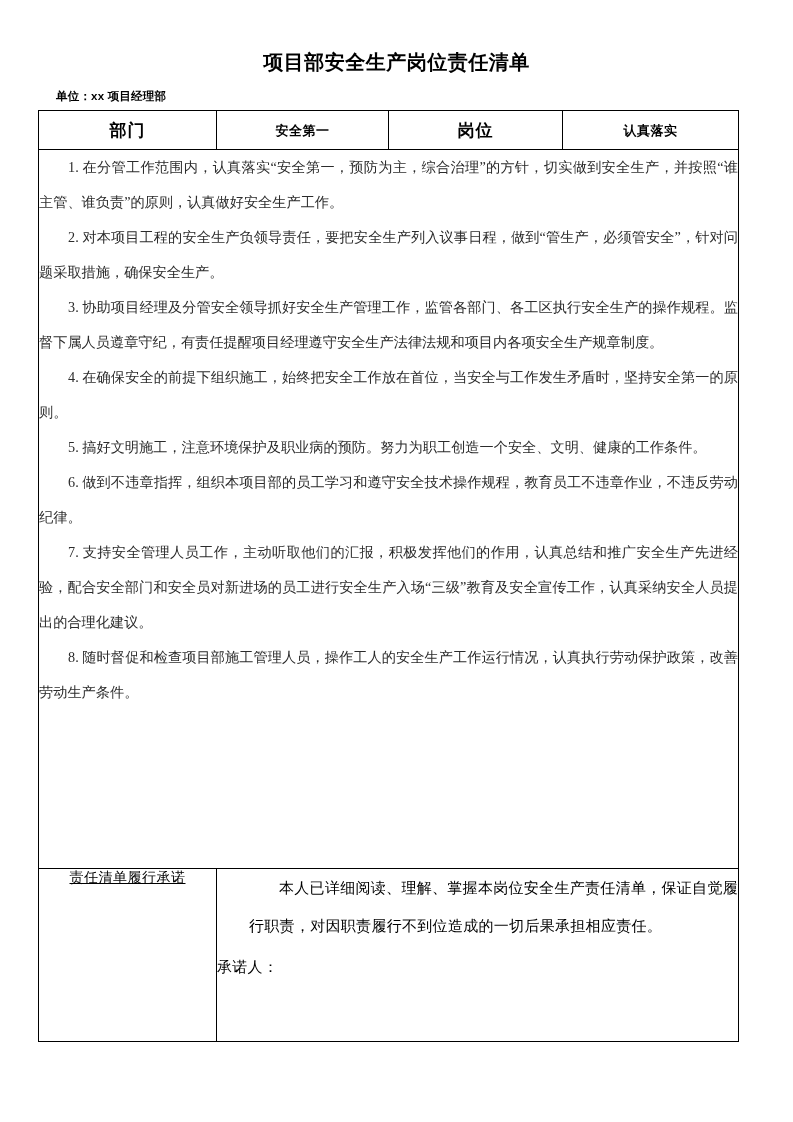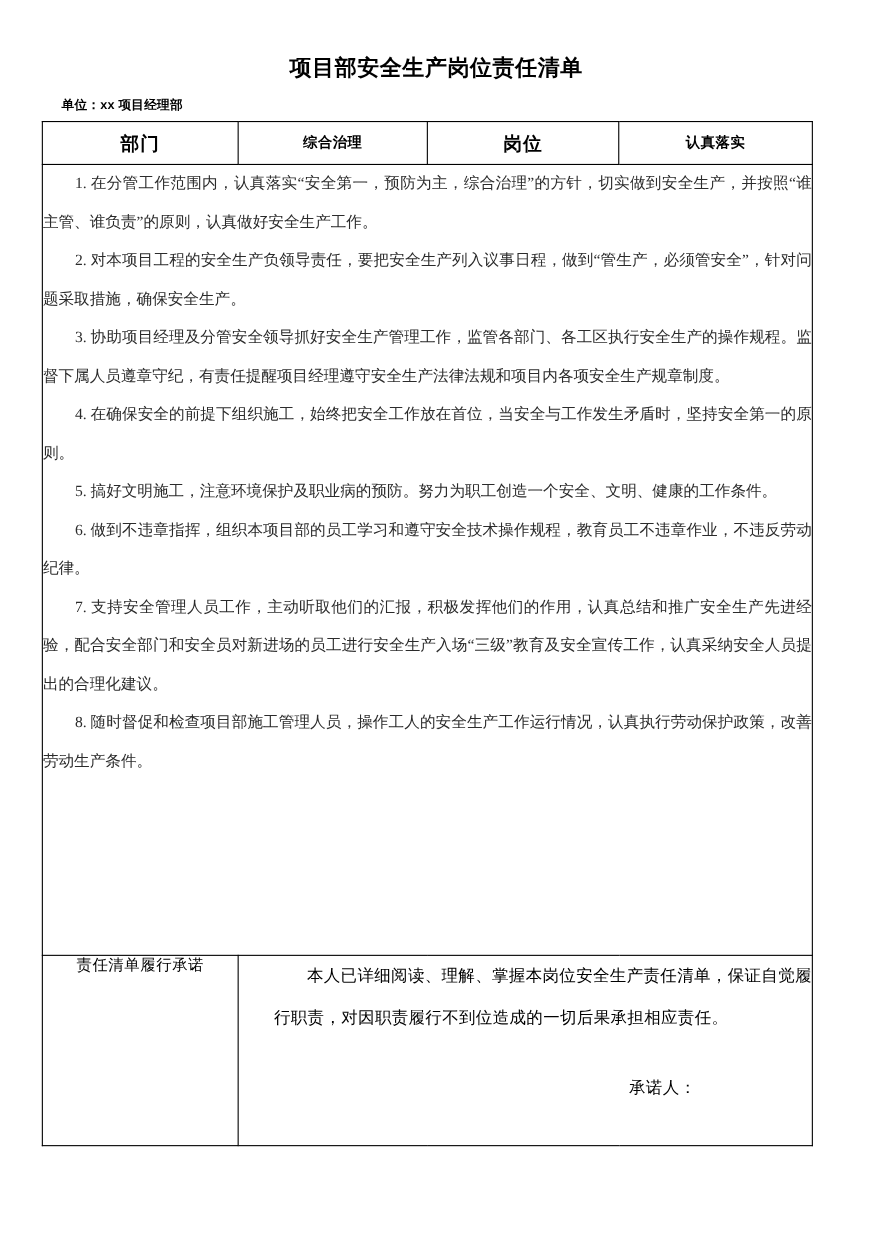--- a/index.html
+++ b/index.html
@@ -102,41 +102,42 @@
   }
 
   
   .commit-label-cell {
     height: 172px;
     vertical-align: middle;
     text-align: center;
     font-family: "Liberation Sans", sans-serif;
     font-size: 14px;
     letter-spacing: 0.5px;
+    text-decoration: underline;
   }
   .commit-body-cell {
     vertical-align: top;
     padding: 14px 12px 0 12px;
   }
   .commit-text {
     font-family: "Liberation Sans", sans-serif;
     font-size: 15px;
     line-height: 38px;
     text-indent: 2em;
     text-align: justify;
     text-justify: inter-ideograph;
     letter-spacing: 0.3px;
     margin-left: 32px;
   }
   .commit-signer {
-    margin-top: 33px;
+    margin-top: 10px;
     font-family: "Liberation Sans", sans-serif;
     font-size: 15px;
     line-height: 24px;
-    text-align: right;
+    text-align: left;
     padding-right: 105px;
     letter-spacing: 0.3px;
   }
 </style>
 </head>
 <body>
 
 <div class="page">
 
   <div class="doc-title">项目部安全生产岗位责任清单</div>
@@ -149,21 +150,21 @@
         <col class="col-b">
         <col class="col-c">
         <col class="col-d">
     </colgroup>
     <tbody>
       <tr class="hdr-row">
         <td>
           <span class="hdr-label-big">部门</span>
         </td>
         <td>
-          <span class="hdr-label-sm">综合治理</span>
+          <span class="hdr-label-sm">安全第一</span>
         </td>
         <td>
           <span class="hdr-label-big">岗位</span>
         </td>
         <td>
           <span class="hdr-label-sm">认真落实</span>
         </td>
       </tr>
 
       <tr>

